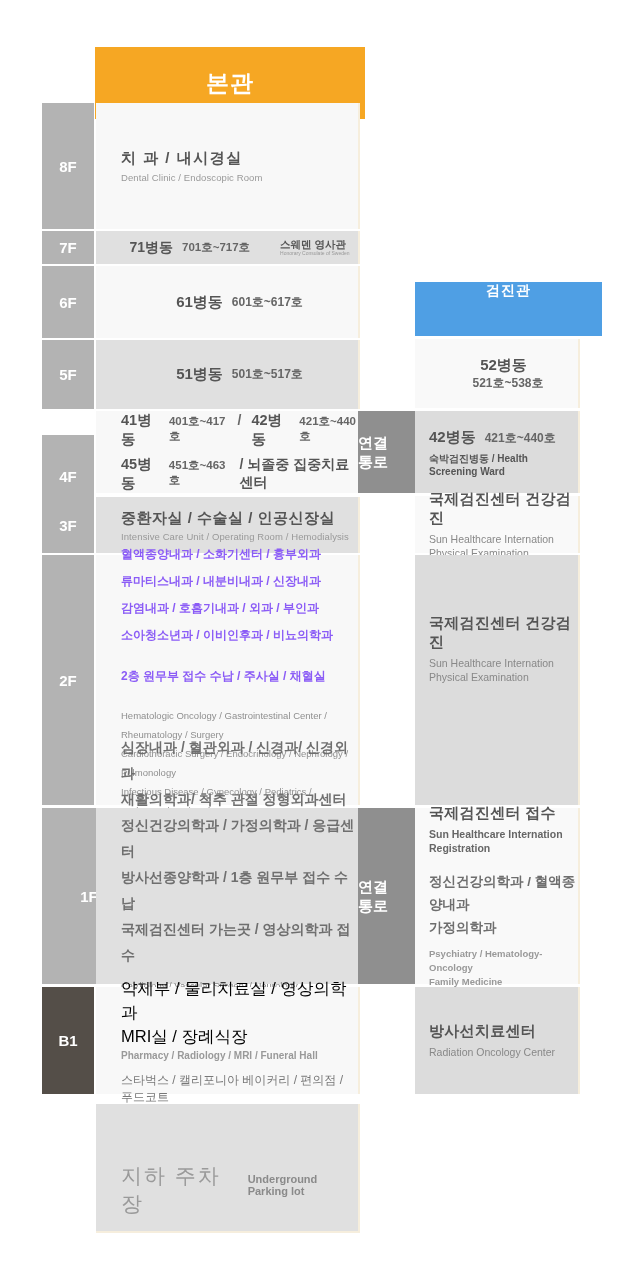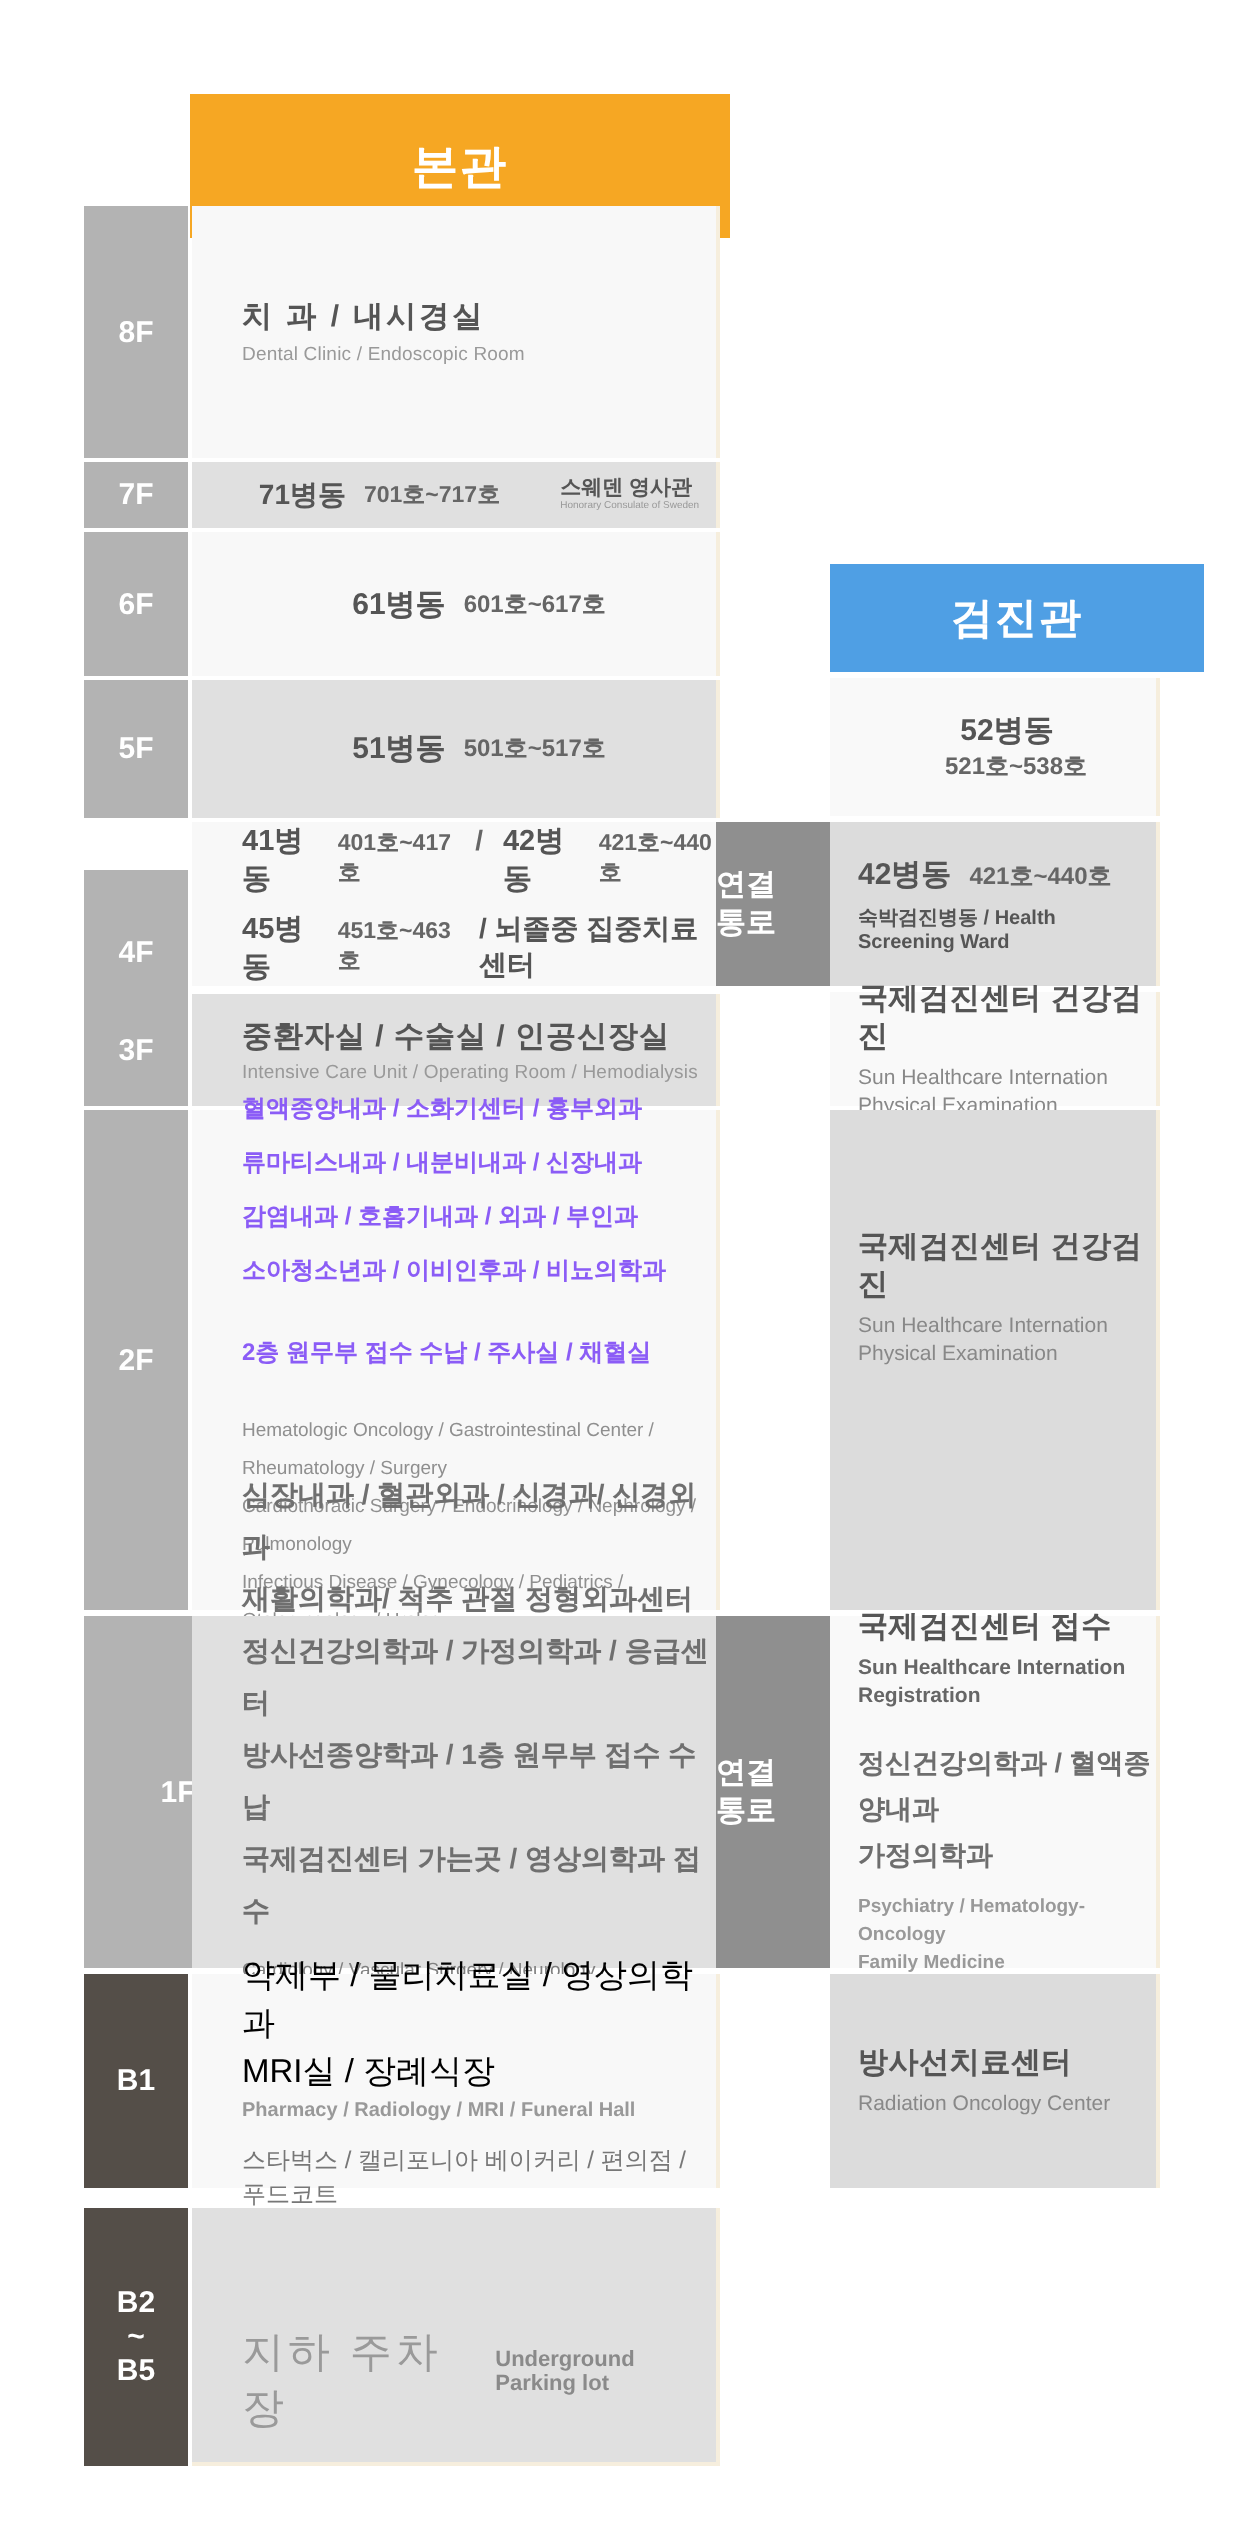--- a/index.html
+++ b/index.html
@@ -4,22 +4,22 @@
 <style>
   html,body{margin:0;padding:0;background:#ffffff;}
   .page{position:relative;width:625px;height:1268px;background:#ffffff;
         font-family:"Liberation Sans","DejaVu Sans",sans-serif;overflow:hidden;}
 
   
   .main-header{position:absolute;left:95px;top:47px;width:270px;height:72px;
       background:#F6A723;color:#fff;font-size:23px;font-weight:bold;
       display:flex;align-items:center;justify-content:center;letter-spacing:1px;}
   .screen-header{position:absolute;left:415px;top:282px;width:187px;height:54px;
-      background:#4F9FE4;color:#fff;font-size:21px;font-weight:bold;
-      display:flex;align-items:center;justify-content:center;letter-spacing:1px;}
+      background:#4F9FE4;color:#fff;font-size:14px;font-weight:bold;
+      display:flex;align-items:flex-start;justify-content:center;letter-spacing:1px;}
 
   
   .flabel{position:absolute;left:42px;width:52px;background:#B3B3B3;color:#fff;
       font-weight:bold;font-size:15px;display:flex;flex-direction:column;
       align-items:center;justify-content:center;line-height:17px;}
   .flabel.dark{background:#544E48;}
 
   
   .row{position:absolute;left:96px;width:264px;display:flex;flex-direction:column;
       justify-content:center;padding-left:25px;box-sizing:border-box;
@@ -93,25 +93,20 @@
   </div>
   <div class="flabel" style="top:555px;height:250px;">
     <span>2F</span>
   </div>
   <div class="flabel" style="top:808px;height:176px;padding-left:21px;">
     <span>1F</span>
   </div>
   <div class="flabel dark" style="top:987px;height:107px;">
     <span>B1</span>
   </div>
-  <div class="flabel dark" style="top:1104px;height:129px;">
-    <span>B2</span>
-    <span>~</span>
-    <span>B5</span>
-  </div>
 
   <div class="row light" style="top:103px;height:126px;">
     <div class="ko-main" style="letter-spacing:1.5px;">치 과 / 내시경실</div>
     <div class="en-sub">Dental Clinic  /  Endoscopic Room</div>
   </div>
 
   <div class="row gray" style="top:231px;height:33px;flex-direction:row;align-items:center;">
     <span class="ward" style="font-size:14px;">71병동</span>
     <span class="rooms" style="font-size:11.5px;">701호~717호</span>
     <span class="consulate">

